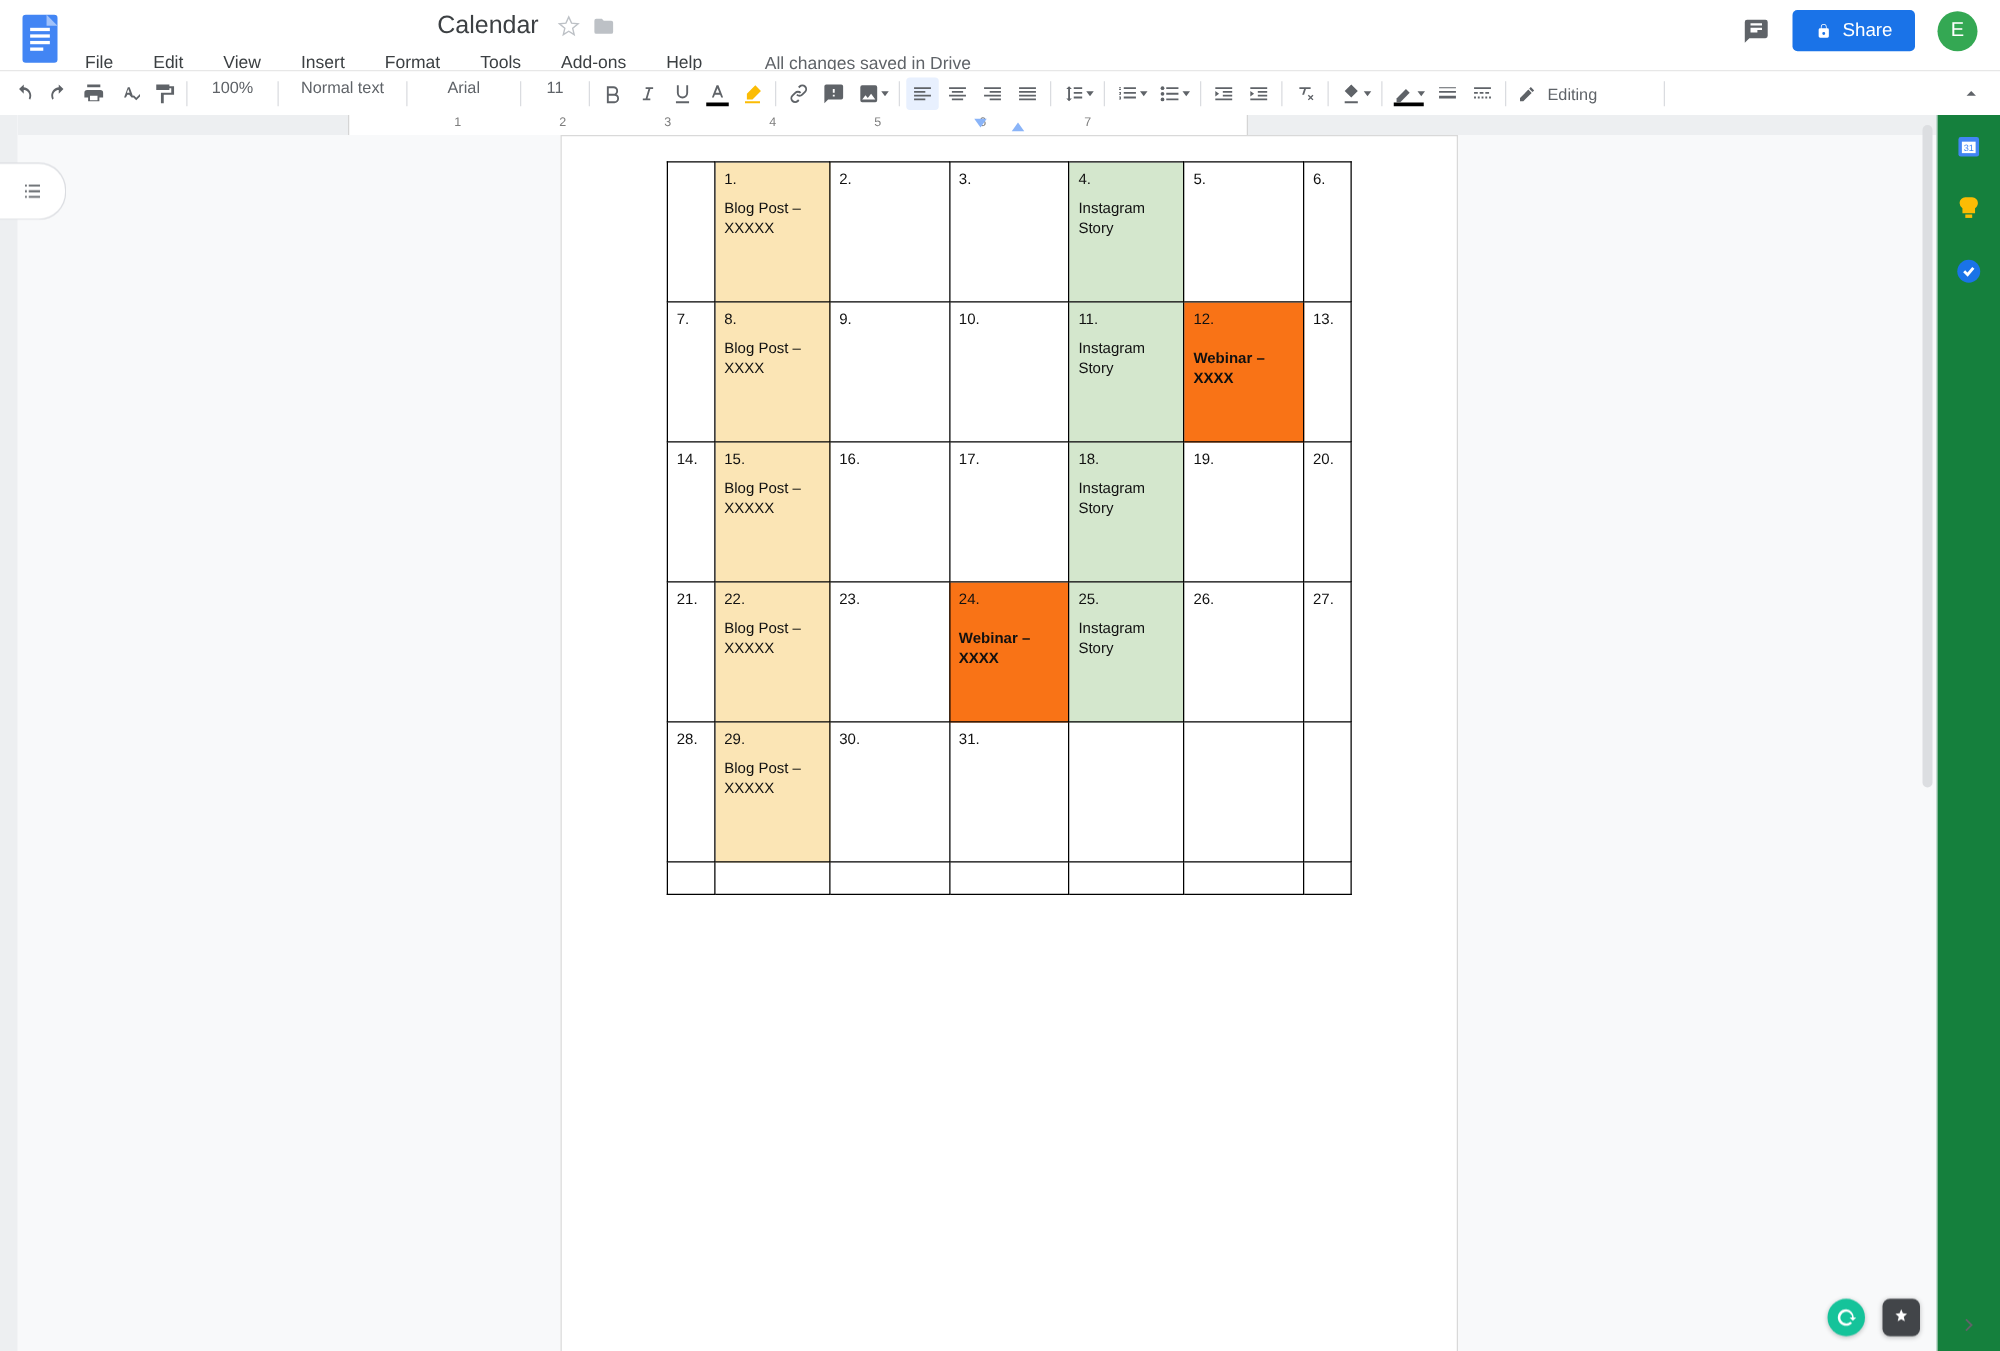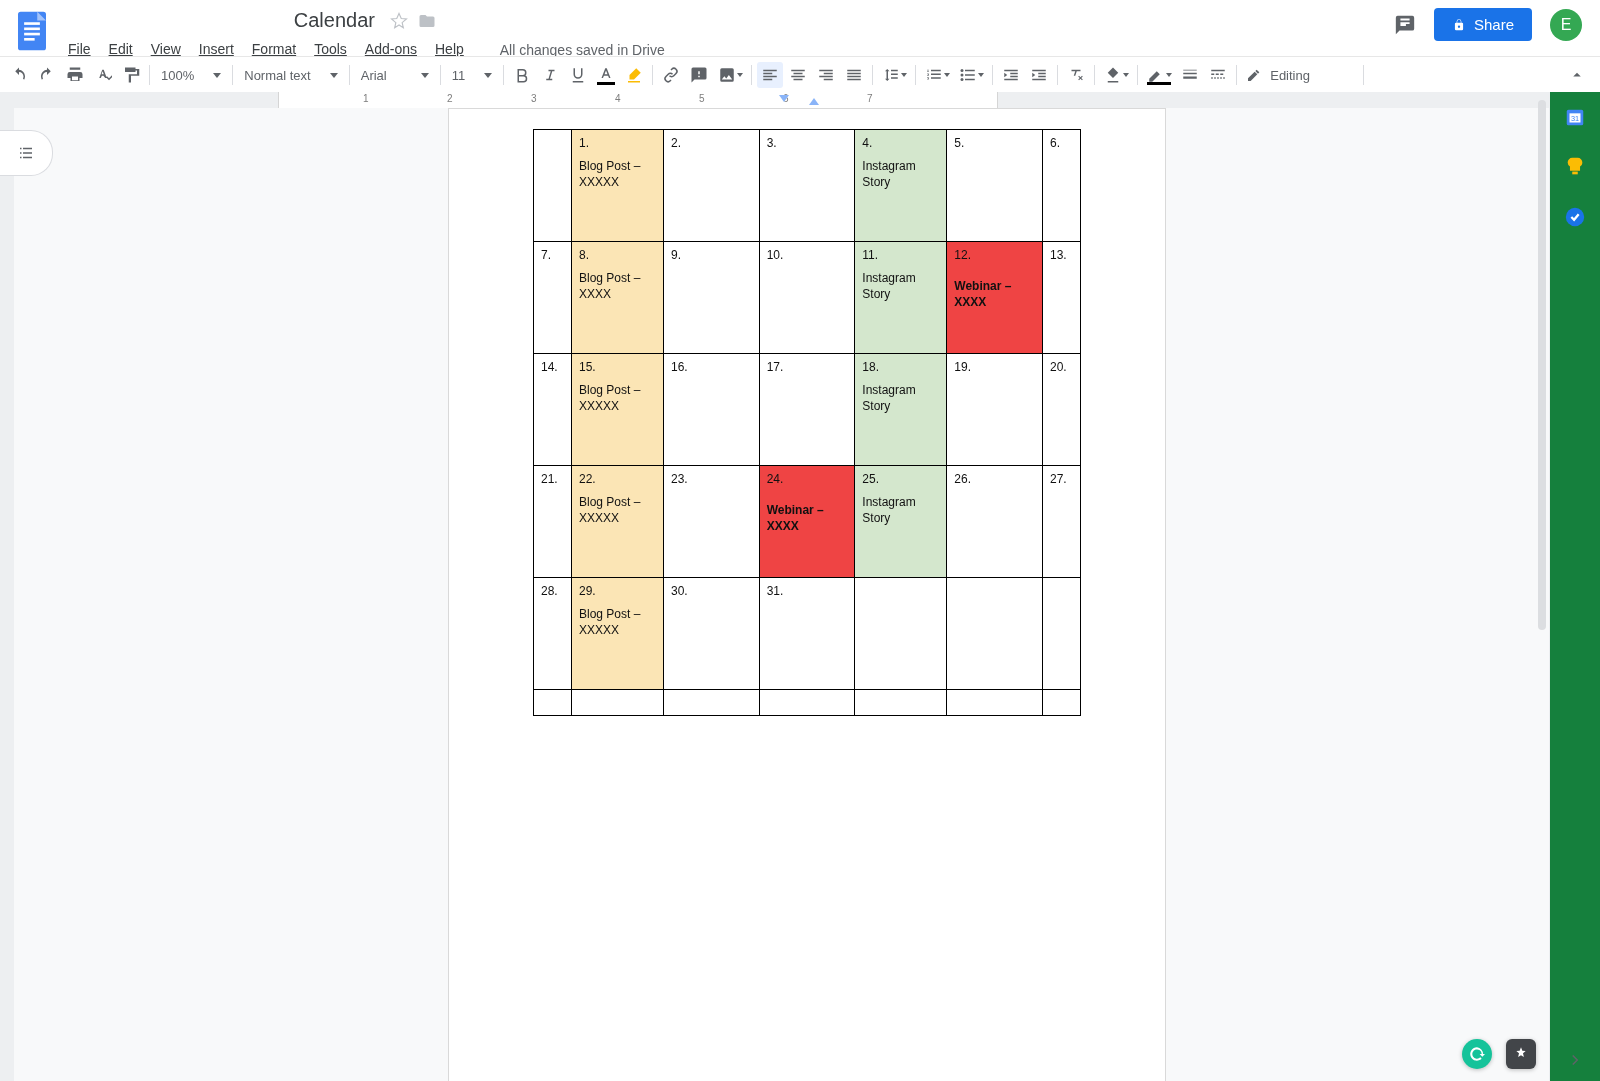--- a/index.html
+++ b/index.html
@@ -26,21 +26,21 @@
     flex: none;
   }
   .docs-logo svg { width: 100%; height: 100%; }
   .title-and-menus { display: flex; flex-direction: column; align-items: center; }
   .doc-title-row { display: flex; align-items: center; gap: 10px; margin-bottom: 2px; }
   .doc-title {
     font-size: 20px; color: #3c4043; padding: 2px 4px;
     border: 1px solid transparent; border-radius: 3px;
   }
   .title-icon { width:18px; height:18px; fill:#bdc1c6; }
-  .menubar { display:flex; gap:2px; font-size:14px; color:#3c4043;text-decoration:underline; }
+  .menubar { display:flex; gap:16px; font-size:14px; color:#3c4043; }
   .menu-item { padding:4px 8px; border-radius:4px; cursor:pointer; }
   .save-status { margin-left:26px; font-size:14px; color:#5f6368; text-decoration:underline; align-self:center; padding-top:2px;}
   .titlebar-right { position:absolute; right:18px; top:8px; display:flex; align-items:center; gap:18px; }
   .comments-icon { width:22px; height:22px; fill:#5f6368; cursor:pointer; }
   .share-btn {
     background:#1a73e8; color:#fff; font-size:15px; font-weight:500;
     padding:8px 18px; border-radius:4px; display:flex; align-items:center; gap:8px;
     cursor:pointer;
   }
   .share-btn svg { width:14px; height:14px; fill:#fff;}
@@ -53,21 +53,21 @@
     height:36px; display:flex; align-items:center; padding:0 6px;
     gap:2px; font-size:13px; color:#5f6368;
     background:#fff;
     position: relative;
   }
   .tb-btn { width:26px; height:26px; display:flex; align-items:center; justify-content:center;
             border-radius:3px; cursor:pointer; flex:none; }
   .tb-btn.active { background:#e8f0fe; }
   .tb-btn svg { width:18px; height:18px; fill:#5f6368; }
   .tb-sep { width:1px; height:20px; background:#dadce0; margin:0 3px; flex:none; }
-  .tb-select { display:flex; align-items:center; gap:19px; padding:0 6px; cursor:pointer; height:26px;}
+  .tb-select { display:flex; align-items:center; gap:19px; padding:0 6px; cursor:pointer; height:26px;flex-direction:column;}
   .tb-select .caret { width:0;height:0;border-left:4px solid transparent;border-right:4px solid transparent;border-top:5px solid #5f6368; }
   .zoom-select{min-width:50px; justify-content:space-between;}
   .style-select{min-width:80px; justify-content:space-between;}
   .font-select{min-width:68px; justify-content:space-between;}
   .size-select{min-width:32px; justify-content:flex-start;}
   .mode-select{ margin-left:4px; display:flex; align-items:center; gap:8px;}
   .mode-select .caret{margin-left:40px;}
   .toolbar .collapse { position:absolute; right:10px; }
   .toolbar .collapse svg{transform:rotate(180deg);}
 
@@ -115,21 +115,21 @@
     font-size:12px; height:112px; box-sizing:border-box; color:#111;
     word-wrap:break-word;
   }
   table.cal tr.short td{ height:26px; padding:4px 6px;}
   table.cal td.narrow { width:38px; }
   .day-num{display:block; margin-bottom:8px;}
   .event{display:block; line-height:1.35;}
   .event.bold{font-weight:700;margin-top:16px;}
   td.yellow{ background:#fbe5b5; }
   td.green{ background:#d4e7cd; }
-  td.red{ background:#ef4444; }
+  td.red{ background:#f97316; }
 
   
   .sidepanel { width:50px; background:#15803d; border-left:1px solid #eceff1;
                position:absolute; right:0; top:92px; bottom:0;
                display:flex; flex-direction:column; align-items:center; padding-top:14px; gap:28px;}
   .side-icon { width:22px; height:22px;}
   .side-bottom{position:absolute; bottom:12px; right:0; left:0; display:flex; flex-direction:column; align-items:center; gap:14px;}
 
   
   .fab-row{ position:absolute; bottom:12px; right:64px; display:flex; gap:14px; z-index:5;}

